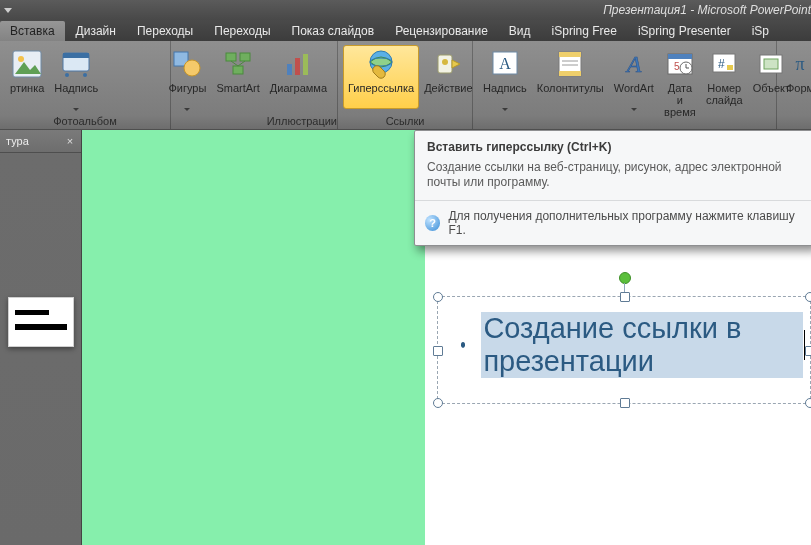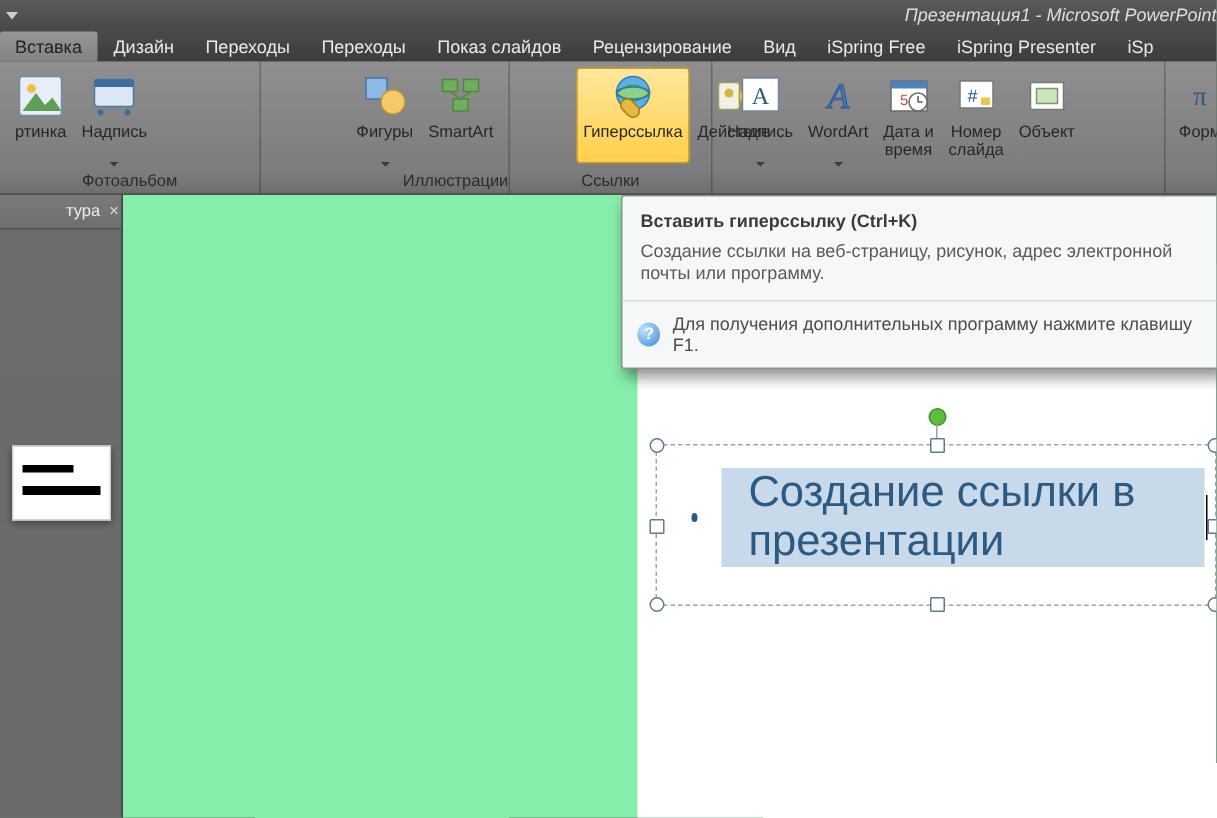--- a/index.html
+++ b/index.html
@@ -101,21 +101,20 @@
     border-radius: 3px;
     font-size: 11px;
     color: #272727;
     text-align: center;
     line-height: 12px;
     cursor: default;
   }
   .btn.highlight {
     background: linear-gradient(#ffe79b, #ffcf4a);
     border-color: #c89b2a;
-    margin-left: 39px;
   }
   .btn .ico {
     width: 32px;
     height: 32px;
     margin-bottom: 2px;
     display: flex;
     align-items: center;
     justify-content: center;
   }
   .btn .lbl {
@@ -148,21 +147,20 @@
   .side-tab-row {
     height: 22px;
     display: flex;
     align-items: center;
     border-bottom: 1px solid #4e4e4e;
   }
   .side-tab {
     padding: 2px 6px;
     color: #ececec;
     font-size: 11px;
-    margin-left: 38px;
   }
   .side-close {
     margin-left: auto;
     margin-right: 4px;
     width: 14px;
     height: 14px;
     display: flex;
     align-items: center;
     justify-content: center;
     color: #ddd;
@@ -328,21 +326,21 @@
     width: 6px;
     height: 6px;
     border-radius: 50%;
     background: #2b5a82;
     margin-right: 16px;
   }
   .bullet-text {
     font-size: 29px;
     color: #2b5a82;
     background: #c8d9e9;
-    padding: 0 18px;
+    padding: 0 2px;
   }
   .caret {
     width: 1px;
     height: 30px;
     background: #000;
     margin-left: 1px;
   }
 
   
   svg { display: block; }
@@ -416,20 +414,30 @@
         <div class="ico">
           <svg width="30" height="28">
               <rect x="3" y="3" width="10" height="8" fill="#6fae5e" stroke="#4a8a3c"></rect>
               <rect x="17" y="3" width="10" height="8" fill="#6fae5e" stroke="#4a8a3c"></rect>
               <rect x="10" y="16" width="10" height="8" fill="#6fae5e" stroke="#4a8a3c"></rect>
               <path d="M8 11 L15 16 M22 11 L15 16" stroke="#4a8a3c" fill="none"></path>
             </svg>
         </div>
         <span class="lbl">SmartArt</span>
       </div>
+      <div class="btn">
+        <div class="ico">
+          <svg width="30" height="28">
+              <rect x="4" y="14" width="5" height="11" fill="#4f81bd"></rect>
+              <rect x="12" y="8" width="5" height="17" fill="#c0504d"></rect>
+              <rect x="20" y="4" width="5" height="21" fill="#9bbb59"></rect>
+            </svg>
+        </div>
+        <span class="lbl">Диаграмма</span>
+      </div>
     </div>
     <div class="group-label">Иллюстрации</div>
   </div>
 
   <div class="group" style="width:134px;">
     <div class="group-body">
       <div class="btn highlight">
         <div class="ico">
           <svg width="32" height="30">
               <circle cx="16" cy="13" r="11" fill="#5bb0e6" stroke="#2f7cb0"></circle>
@@ -458,20 +466,32 @@
     <div class="group-body">
       <div class="btn">
         <div class="ico">
           <svg width="28" height="28">
               <rect x="2" y="2" width="24" height="22" fill="#fff" stroke="#6d89a5"></rect>
               <text x="14" y="19" text-anchor="middle" font-size="16" fill="#2b5a82" font-family="serif">A</text>
             </svg>
         </div>
         <span class="lbl">Надпись</span>
         <div class="drop-tri"></div>
+      </div>
+      <div class="btn">
+        <div class="ico">
+          <svg width="28" height="28">
+              <rect x="3" y="2" width="22" height="24" fill="#fff" stroke="#7a7a7a"></rect>
+              <rect x="3" y="2" width="22" height="5" fill="#efcf6b"></rect>
+              <rect x="3" y="21" width="22" height="5" fill="#efcf6b"></rect>
+              <line x1="6" y1="11" x2="22" y2="11" stroke="#9a9a9a"></line>
+              <line x1="6" y1="15" x2="22" y2="15" stroke="#9a9a9a"></line>
+            </svg>
+        </div>
+        <span class="lbl">Колонтитулы</span>
       </div>
       <div class="btn">
         <div class="ico">
           <svg width="28" height="28">
               <text x="14" y="22" text-anchor="middle" font-size="24" font-style="italic" font-family="serif" fill="#3f76b5" stroke="#26508a" stroke-width="0.5">A</text>
             </svg>
         </div>
         <span class="lbl">WordArt</span>
         <div class="drop-tri"></div>
       </div>

